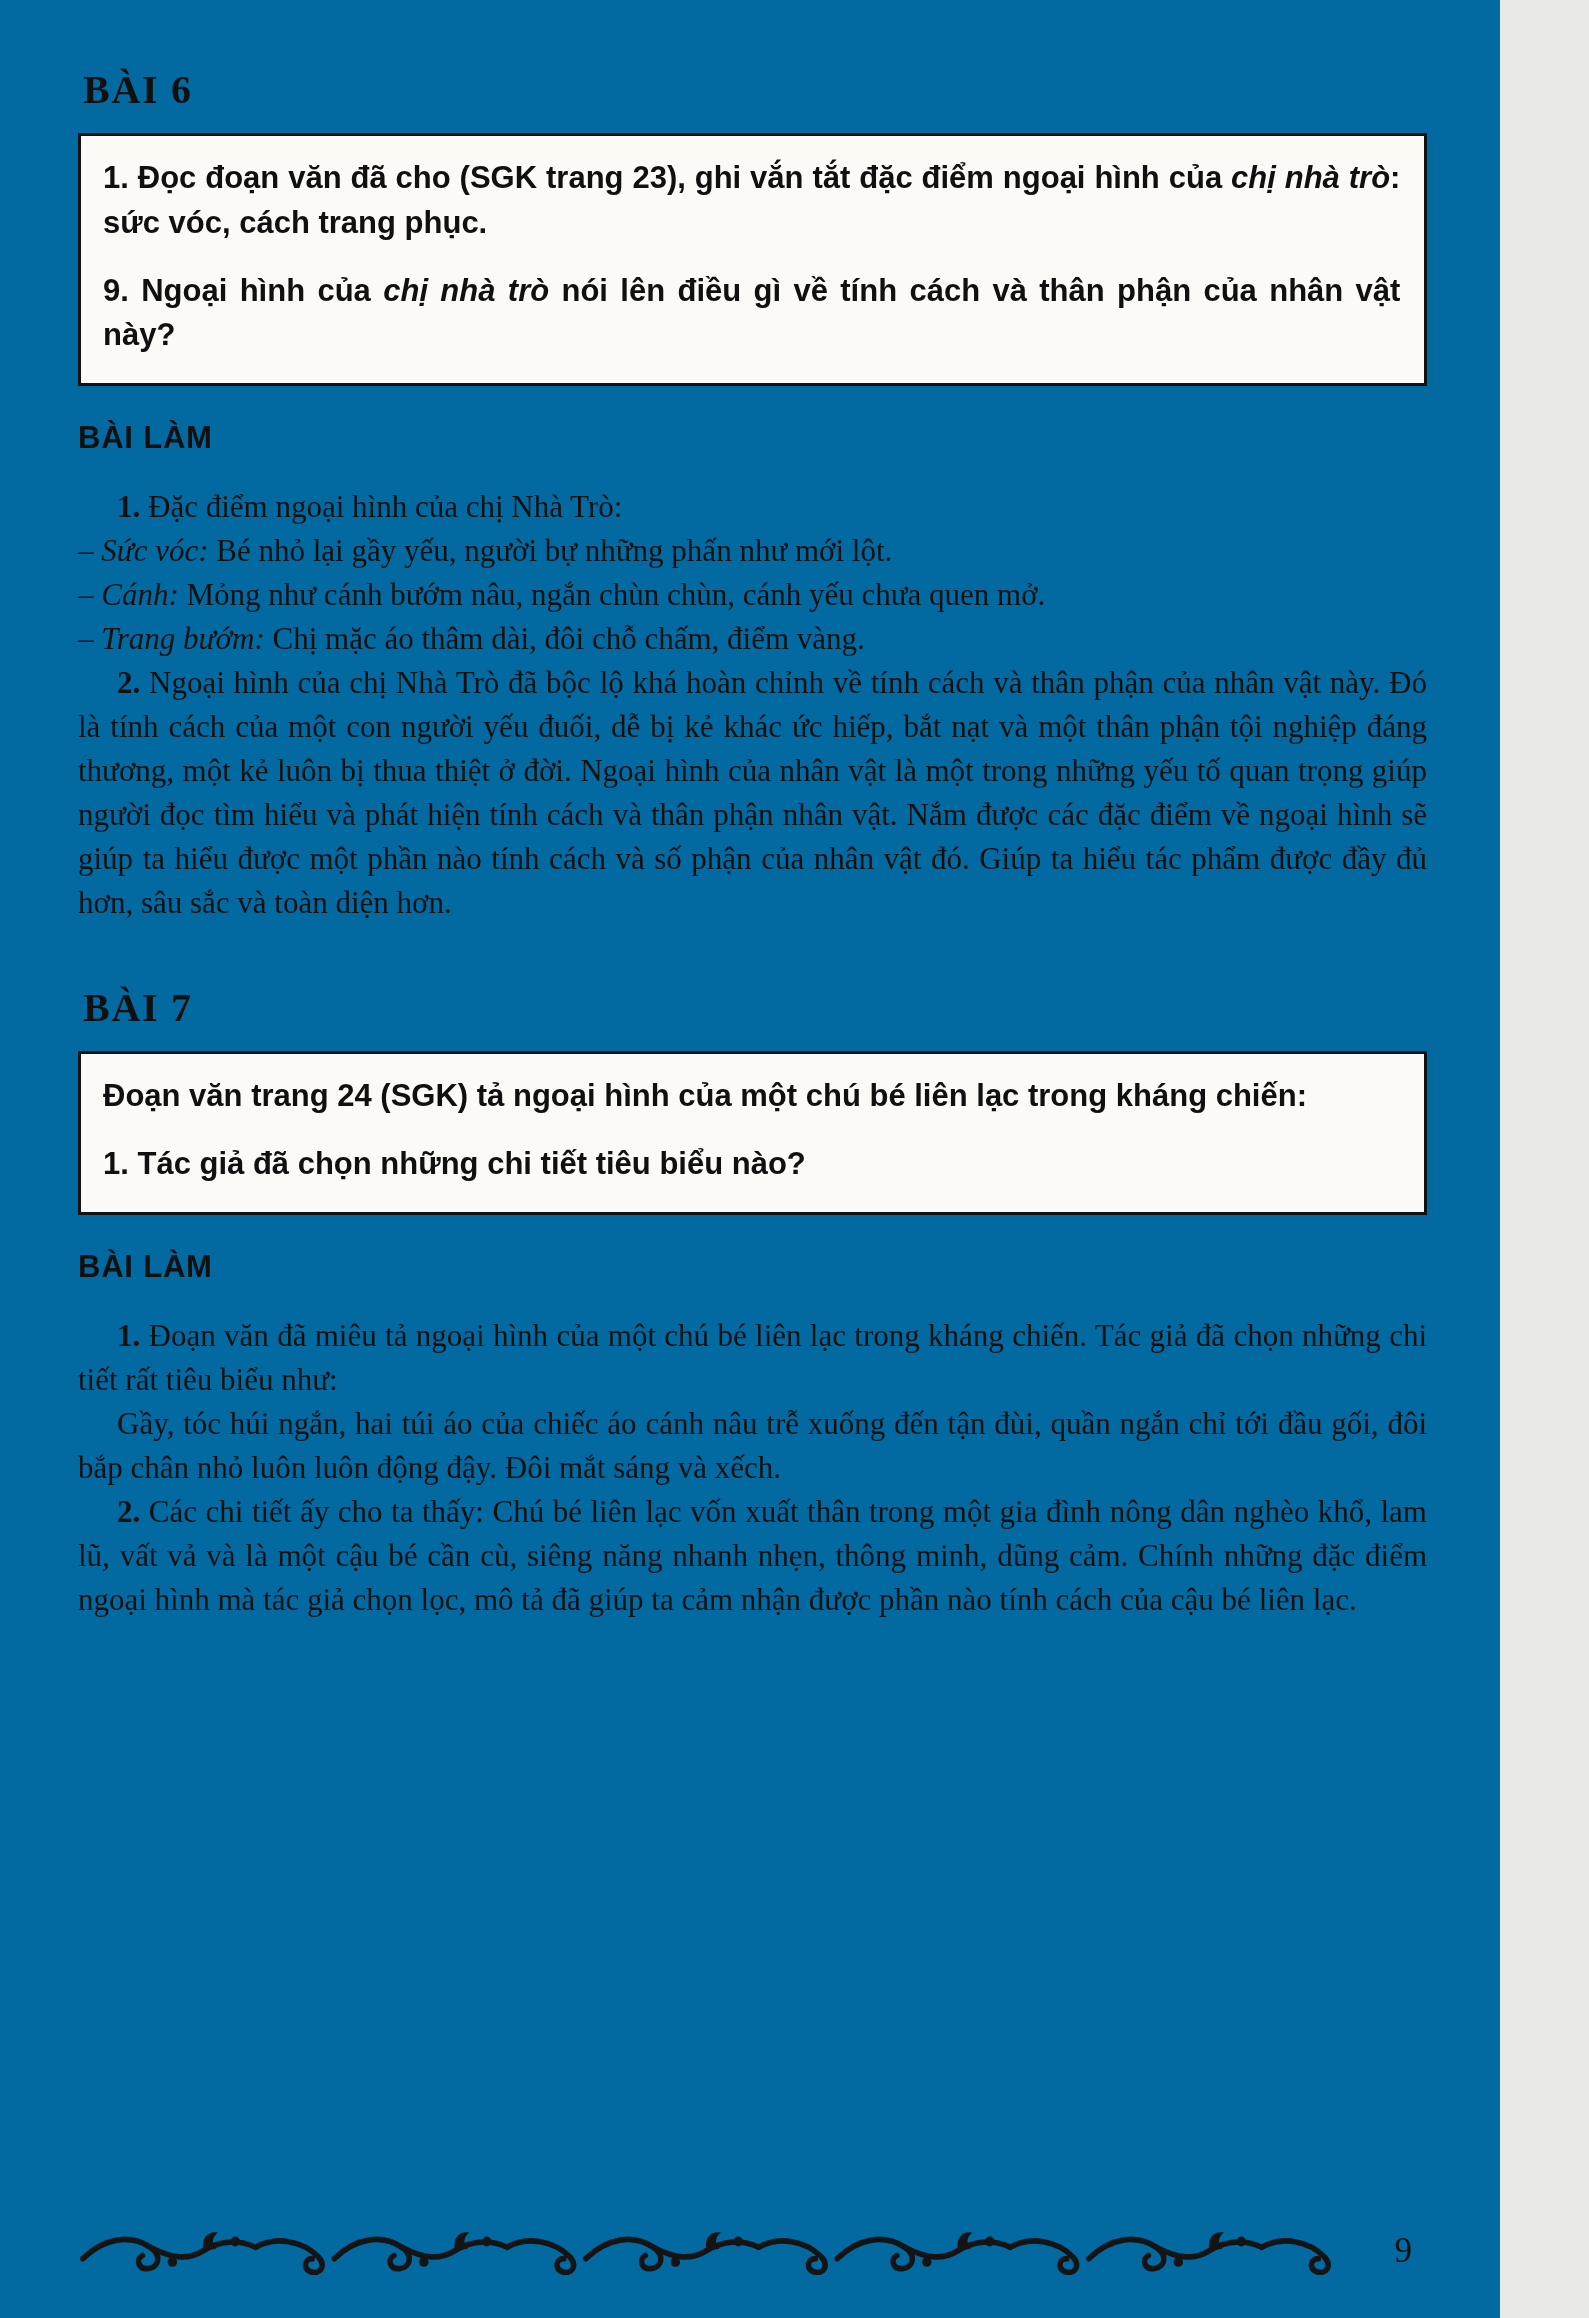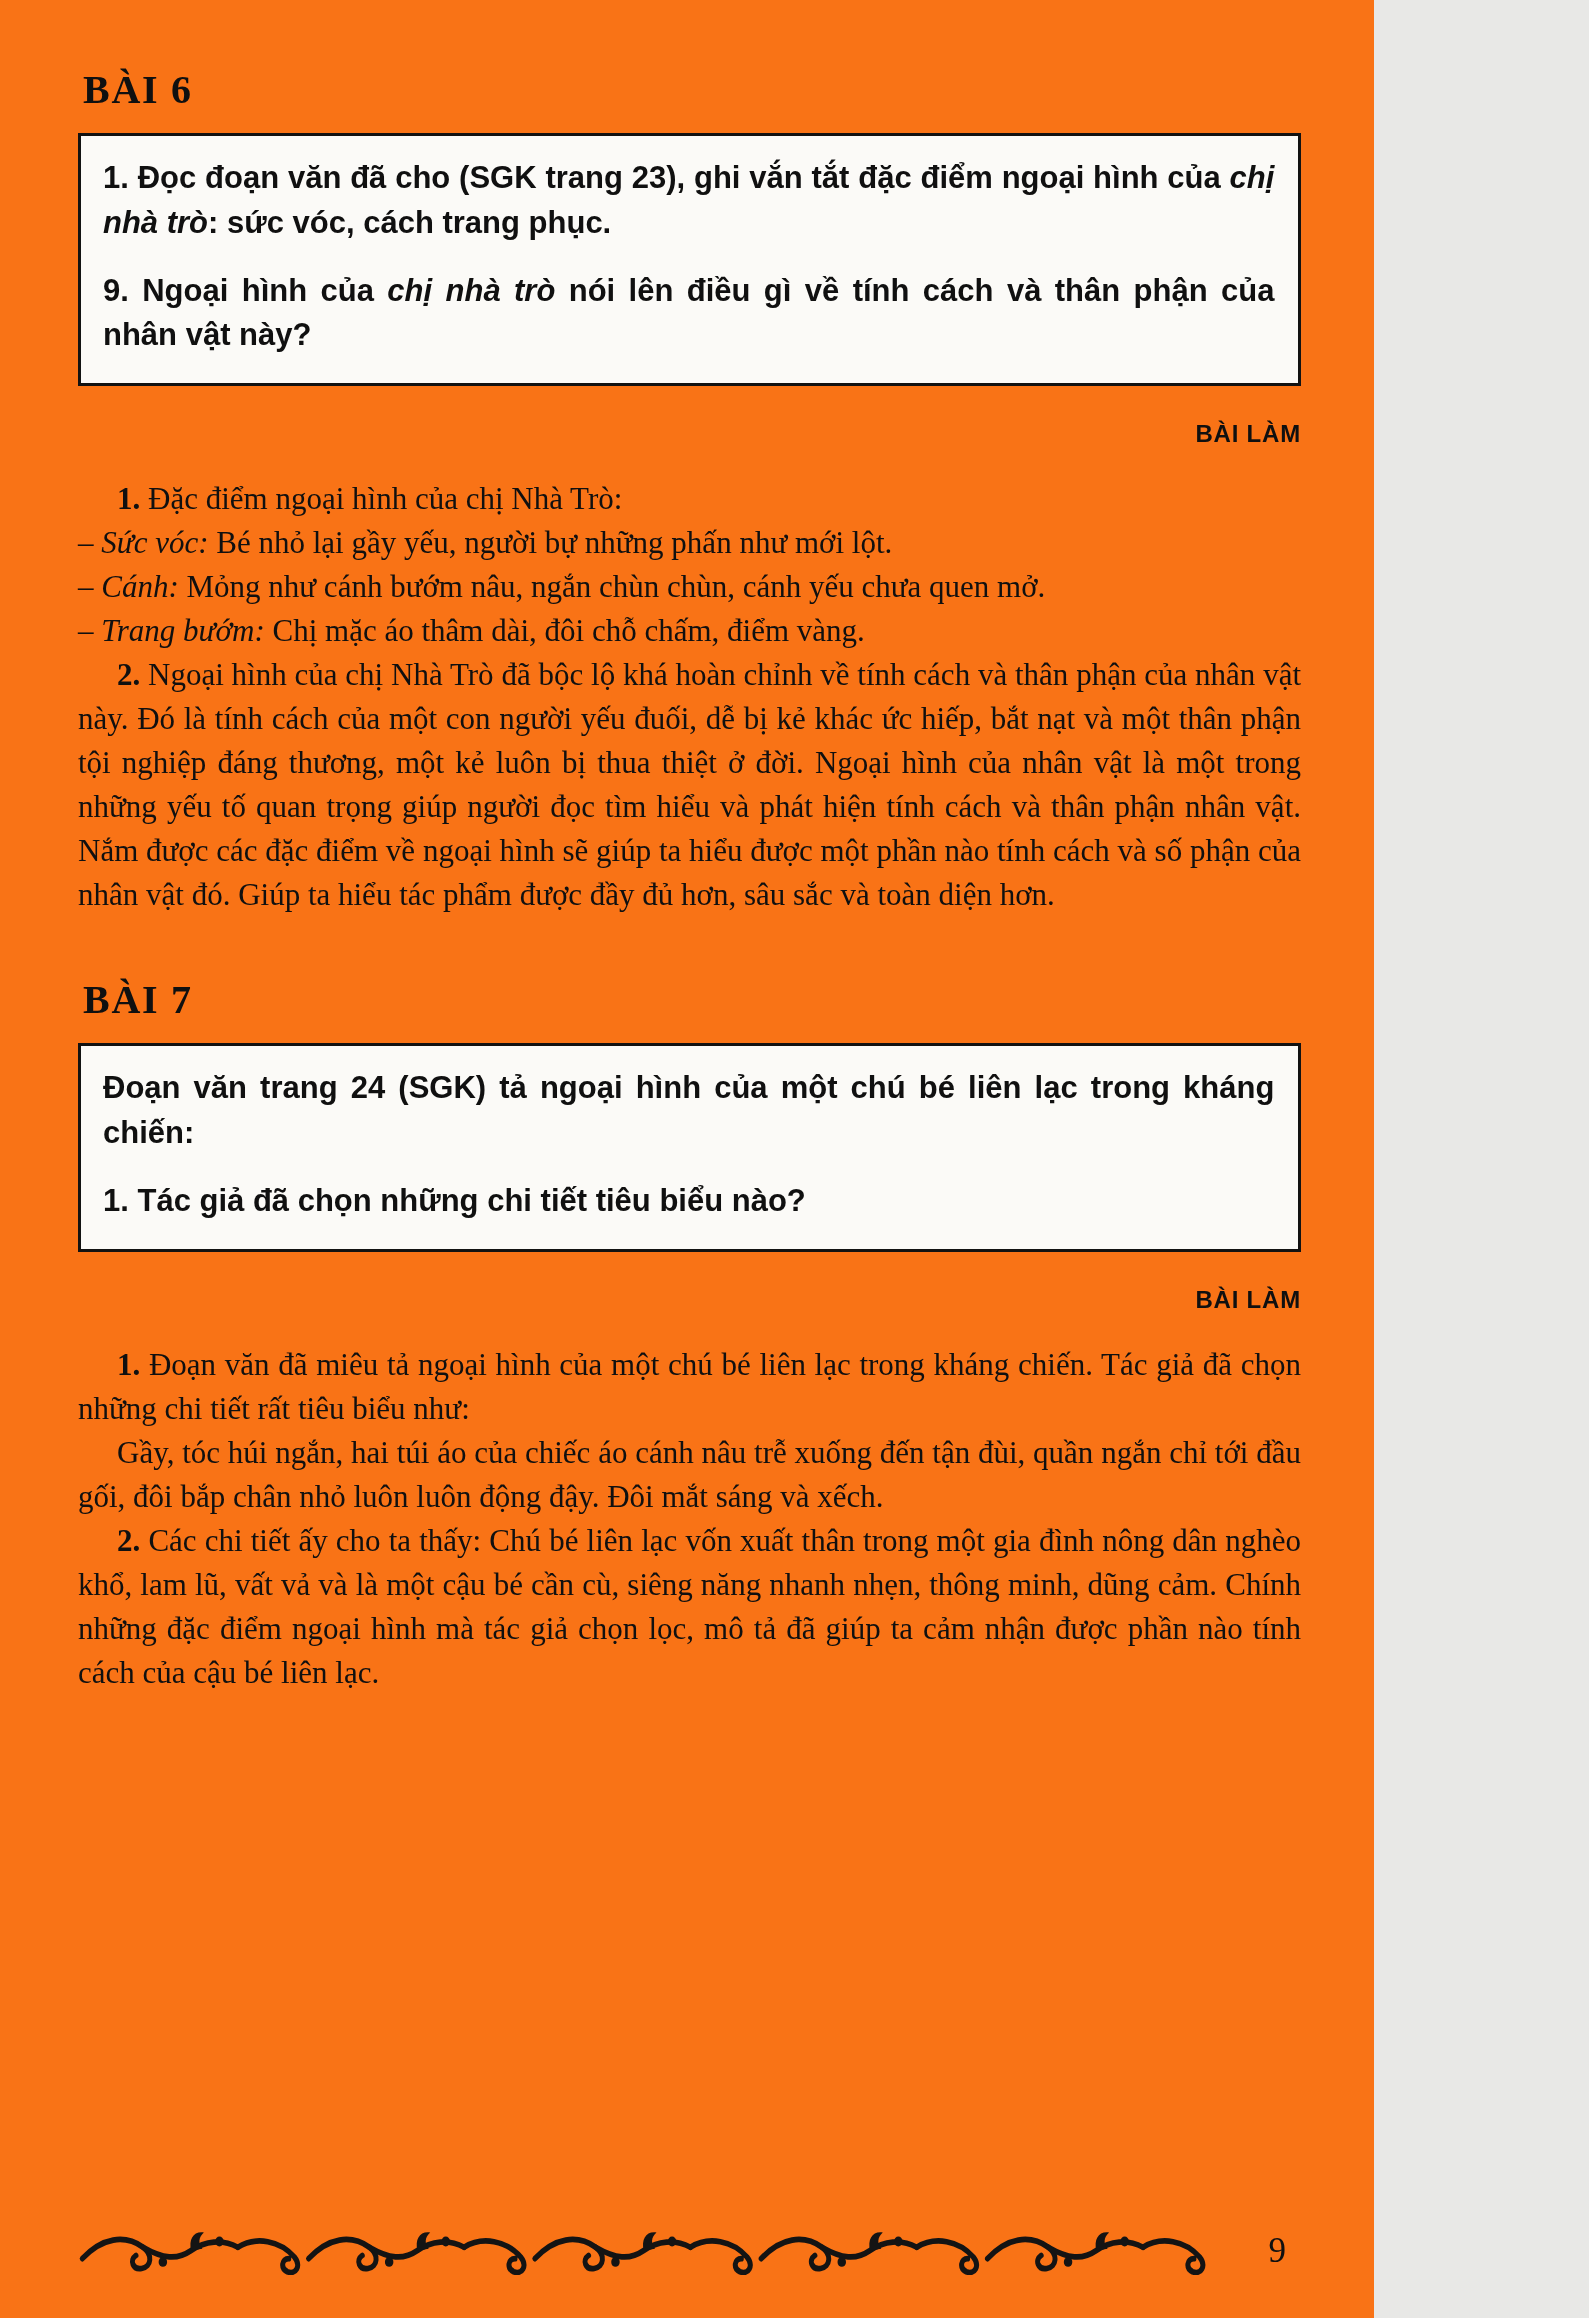--- a/index.html
+++ b/index.html
@@ -3,22 +3,22 @@
 <meta charset="utf-8">
 <style>
   * { margin:0; padding:0; box-sizing:border-box; }
   html,body { background:#e8e8e6; }
   body {
     width:1590px; height:2319px;
     font-family:"Liberation Serif", serif;
     color:#101010;
   }
   .page {
-    width:1374px; height:2319px;
-    background:#f97316;
+    width:1500px; height:2319px;
+    background:#0369a1;
     position:relative;
     padding:66px 73px 34px 78px;
     overflow:hidden;
   }
   .bai-heading {
     font-family:"Liberation Serif", serif;
     font-size:40px; font-weight:bold;
     letter-spacing:1.7px;
     margin:0 0 20px 5px;
   }
@@ -33,22 +33,22 @@
     font-weight:bold;
     font-size:31px;
     line-height:1.44;
     text-align:justify;
   }
   .q + .q { margin-top:23.6px; }
   .it { font-style:italic;margin-top:40px; }
   .bai-lam {
     font-family:"Liberation Sans", sans-serif;
     font-weight:bold;
-    font-size:24px;
-    text-align:right;
+    font-size:31px;
+    text-align:left;
     letter-spacing:0.8px;
     margin:5px 0 29px 0;
   }
   .answer { margin-bottom:6.8px; }
   .para {
     font-size:31px;
     line-height:1.42;
     text-align:justify;
   }
   .indent { text-indent:39px; }

